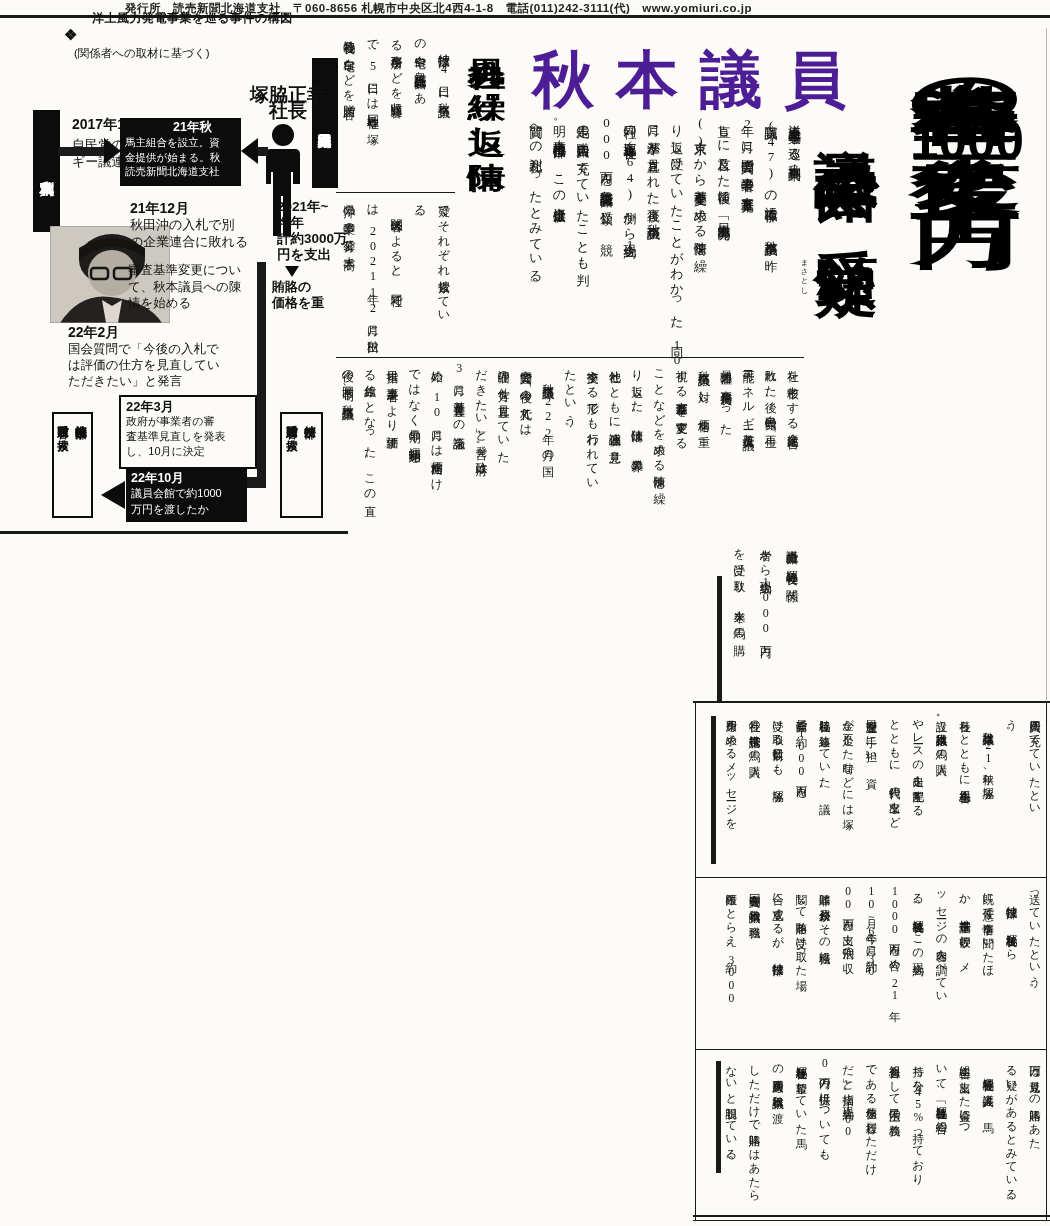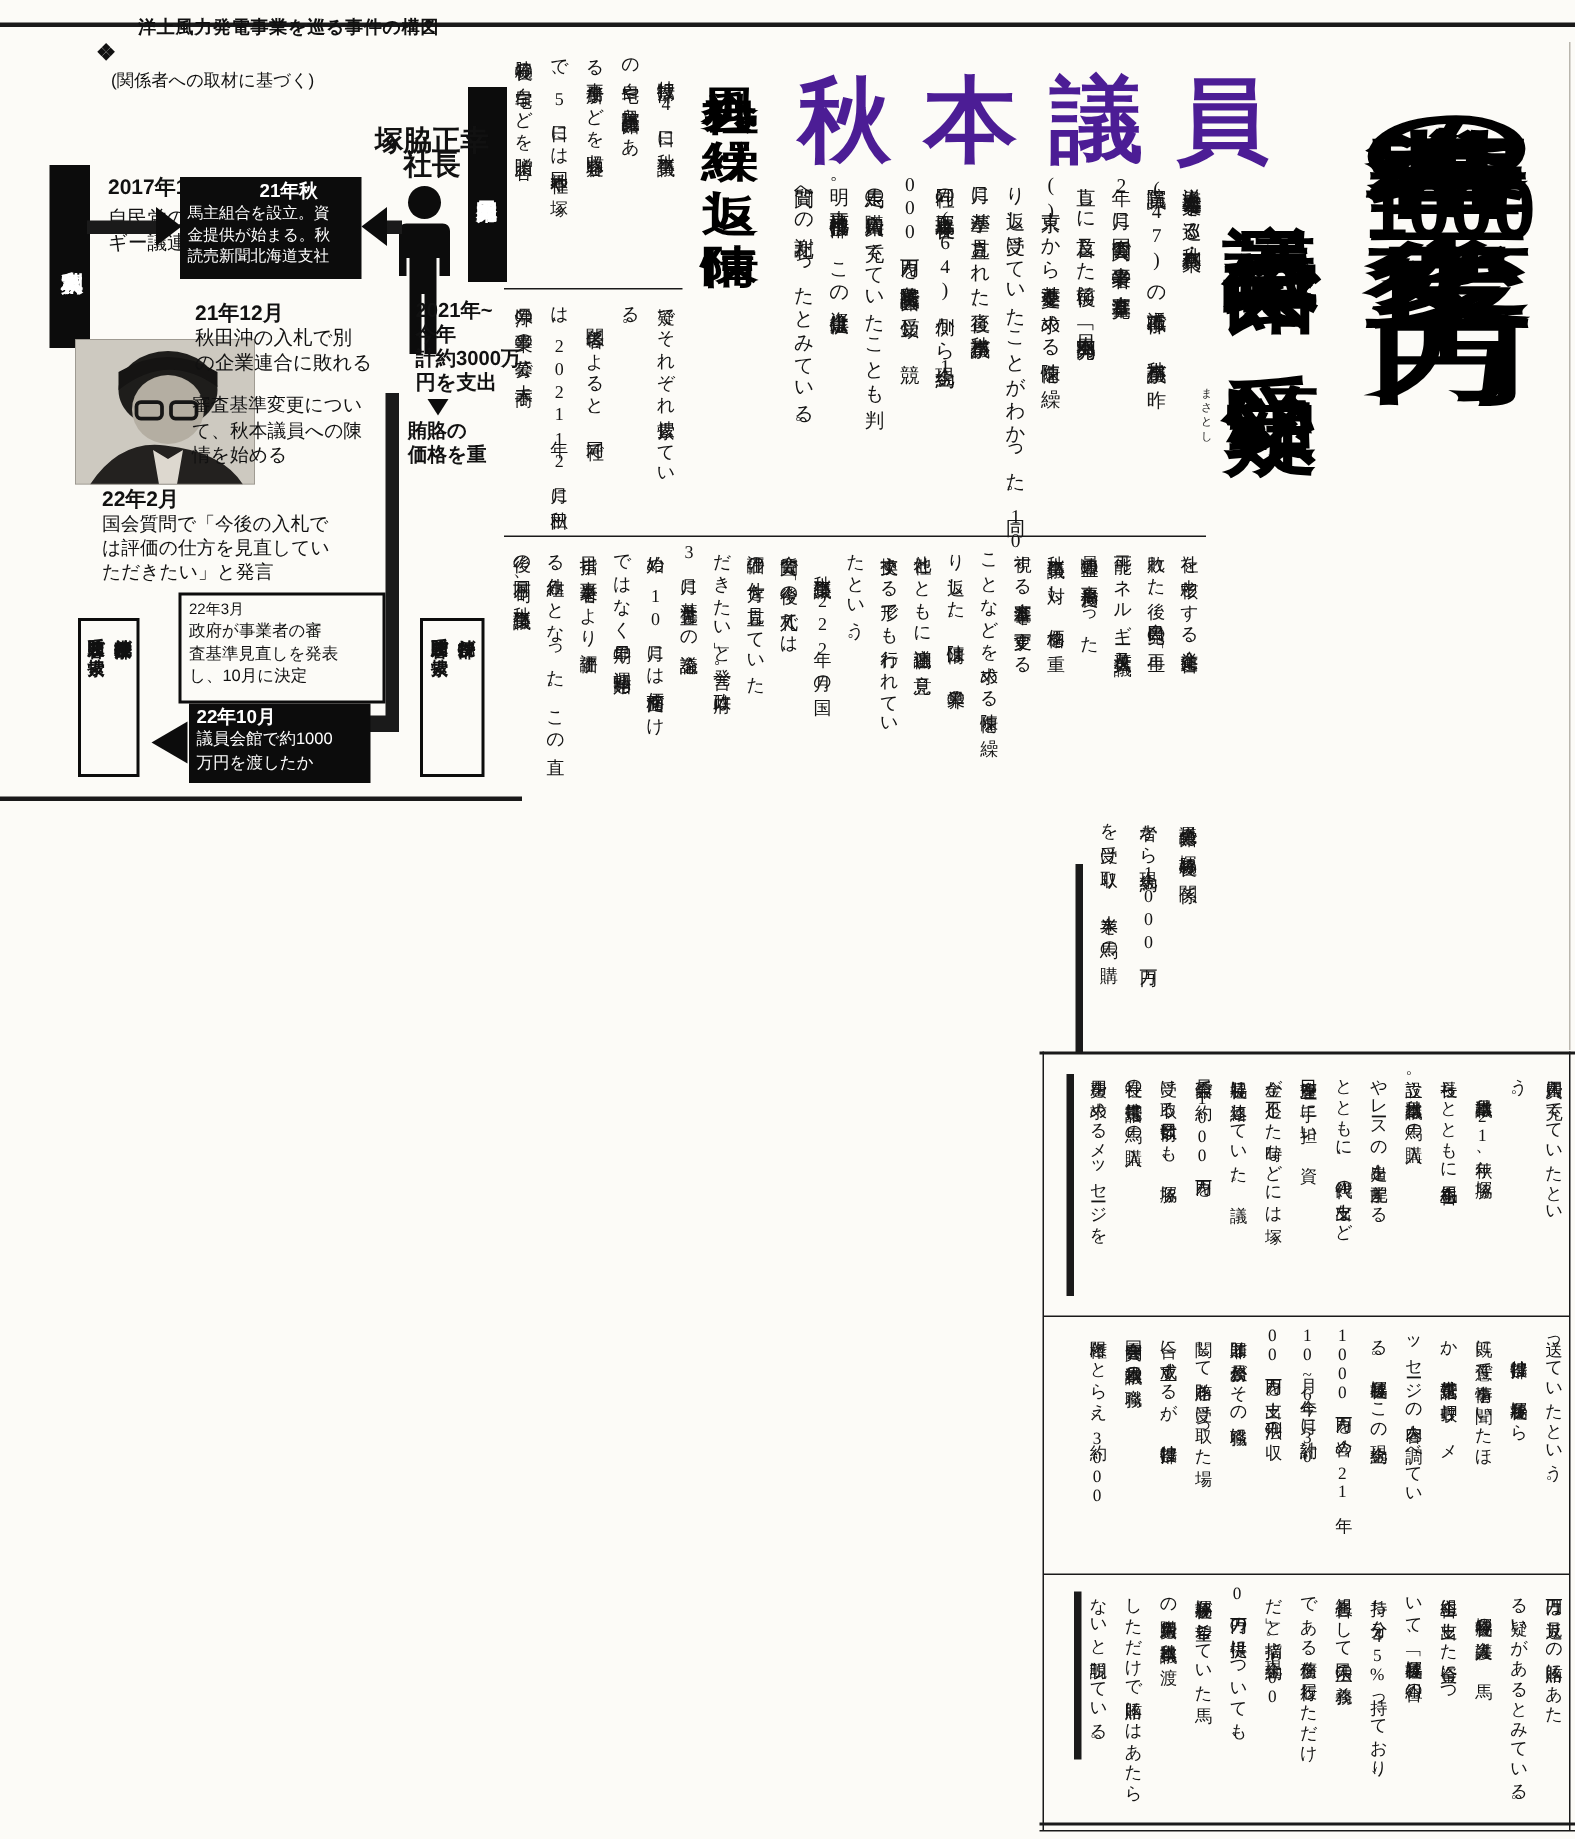--- a/index.html
+++ b/index.html
@@ -56,20 +56,21 @@
   .dgtext{position:absolute;font-size:12.5px;line-height:16.5px;}
   .dgdate{position:absolute;font-size:14px;font-weight:bold;}
   .outbox{position:absolute;border:2.5px solid #0c0c0c;background:#fcfbf7;}
   .tri{position:absolute;width:0;height:0;}
 </style>
 </head>
 <body>
 
 <div class="page">
 
+  <div class="masthead">発行所　読売新聞北海道支社　〒060-8656 札幌市中央区北4西4-1-8　電話(011)242-3111(代)　www.yomiuri.co.jp</div>
   <div class="rule" style="left:0;top:15px;width:1050px;height:2.5px;"></div>
 
   <div class="dg">
     <div class="dg-mark">❖</div>
     <div class="dg-title">洋上風力発電事業を巡る事件の構図</div>
     <div class="dg-sub">(関係者への取材に基づく)</div>
 
     <div class="abs blackbox vlabel" style="left:33px;top:110px;width:27px;height:122px;">
       <span style="writing-mode:vertical-rl;text-orientation:upright;font-size:14.5px;font-weight:bold;">秋本真利</span>
       <span style="writing-mode:vertical-rl;text-orientation:upright;font-size:10.5px;margin-top:5px;">衆院議員</span>
@@ -141,21 +142,21 @@
     </div>
 
     <div class="dgdate" style="left:68px;top:324px;">22年2月</div>
     <div class="dgtext" style="left:68px;top:341px;font-size:12.5px;line-height:16px;">
       <div>国会質問で「今後の入札で</div>
       <div>は評価の仕方を見直してい</div>
       <div>ただきたい」と発言</div>
     </div>
 
     <div class="outbox" style="left:119px;top:395px;width:124px;height:66px;padding:2px 5px;">
-      <div style="font-size:10px;font-weight:normal;line-height:15px;">22年3月</div>
+      <div style="font-size:13px;font-weight:bold;line-height:15px;">22年3月</div>
       <div style="font-size:11px;line-height:15px;">政府が事業者の審</div>
       <div style="font-size:11px;line-height:15px;">査基準見直しを発表</div>
       <div style="font-size:11px;line-height:15px;">し、10月に決定</div>
     </div>
 
     <div class="rule" style="left:257px;top:262px;width:9px;height:226px;"></div>
     <div class="rule" style="left:243px;top:477px;width:23px;height:11px;"></div>
 
     <div class="abs blackbox" style="left:126px;top:469px;width:121px;height:53px;padding:2px 5px;box-sizing:border-box;">
       <div style="font-size:12.5px;font-weight:bold;line-height:15px;">22年10月</div>

